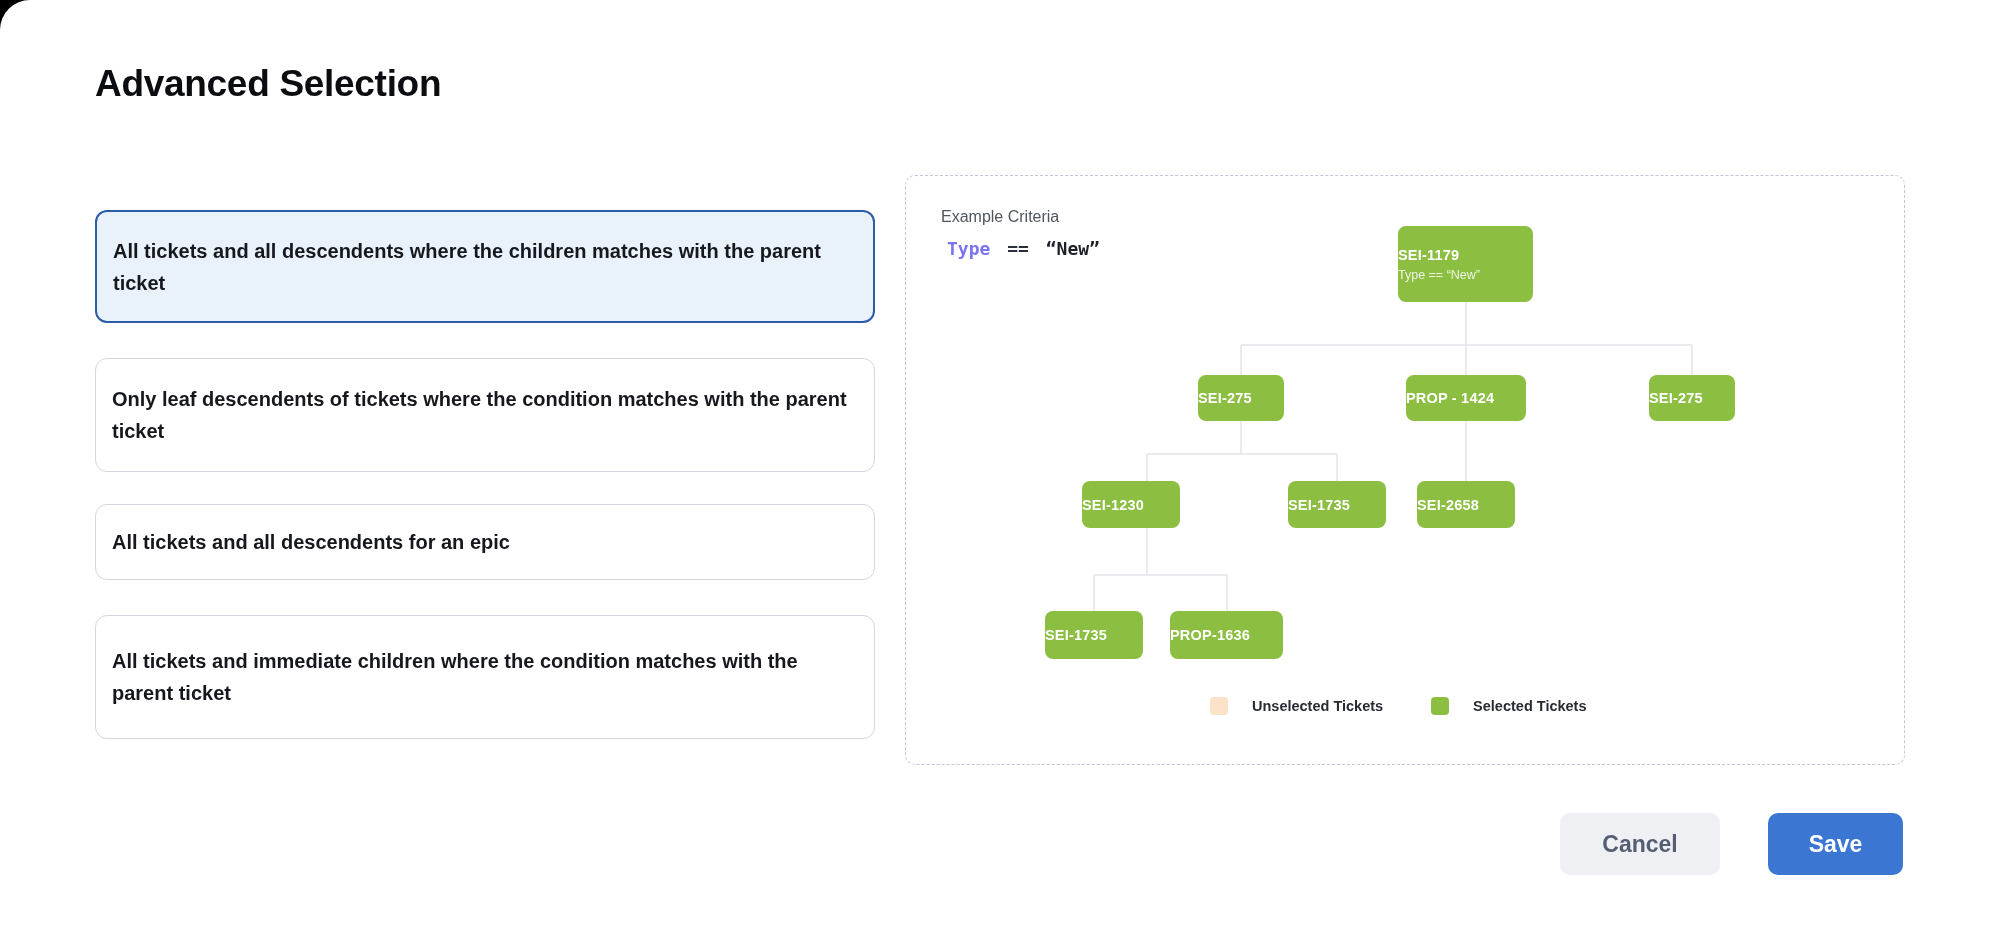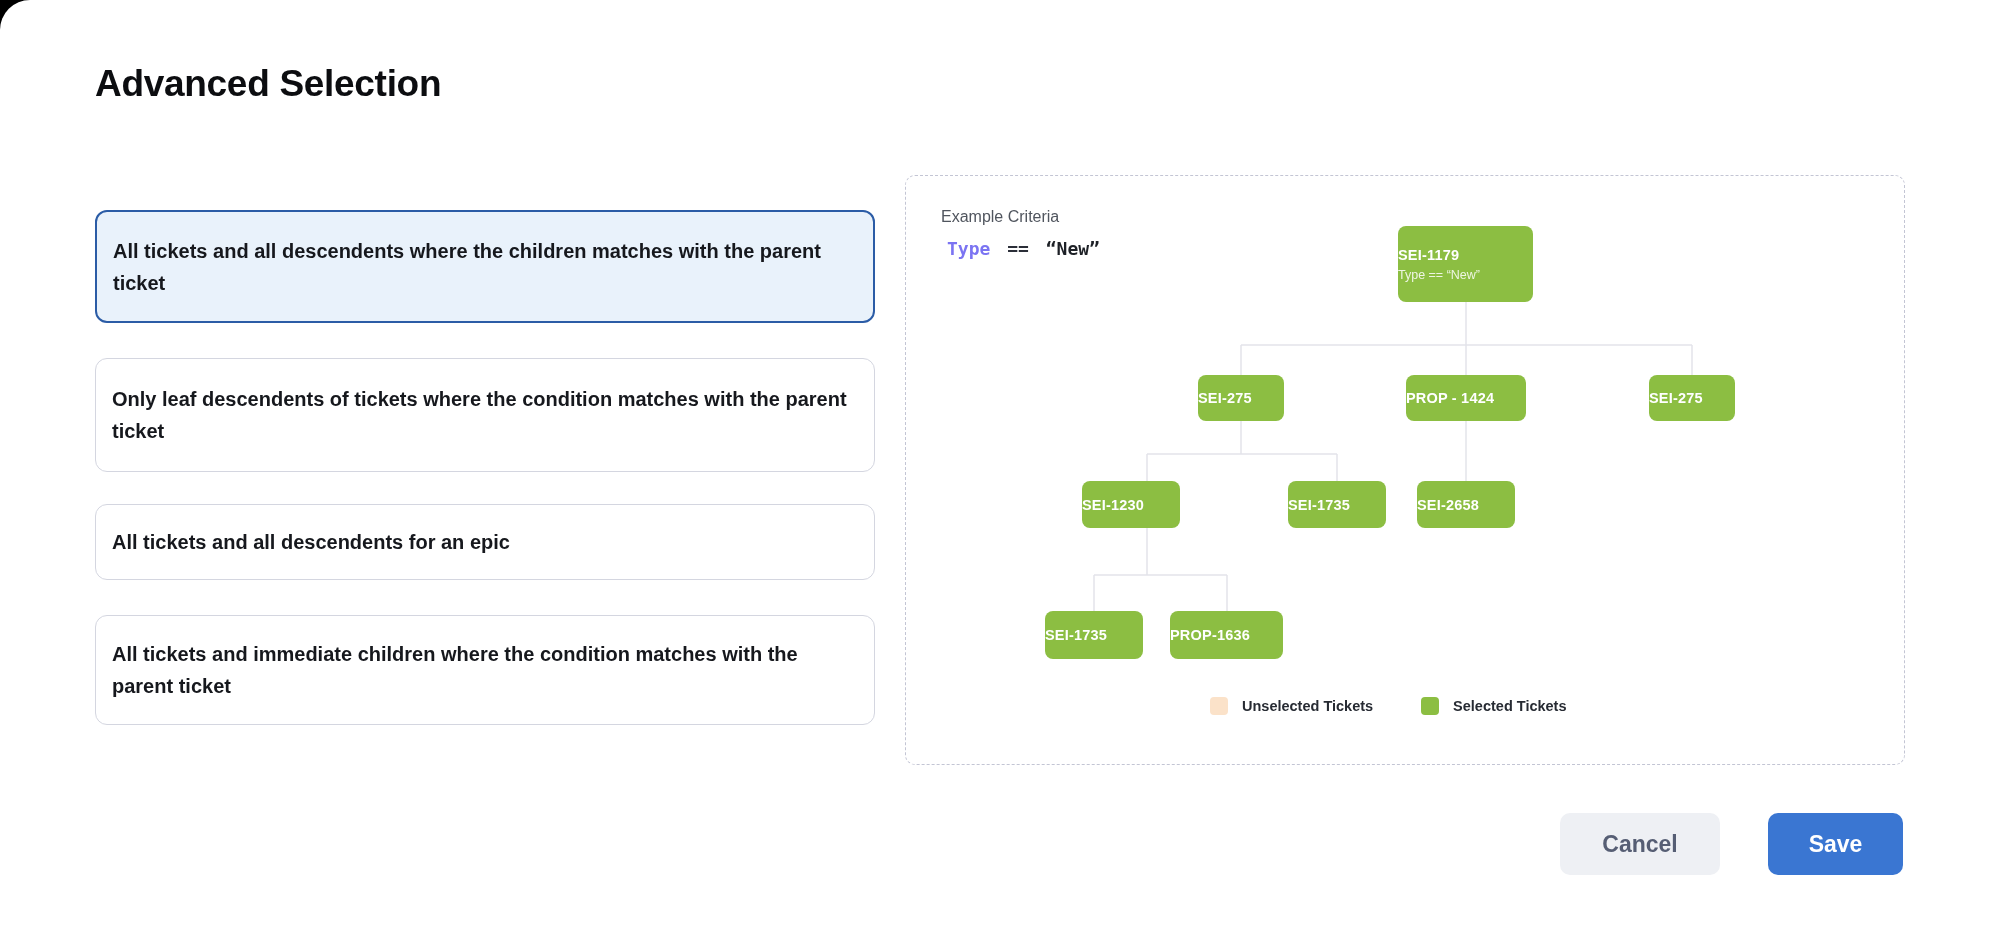--- a/index.html
+++ b/index.html
@@ -34,21 +34,21 @@
     font-size: 20px; line-height: 32px; font-weight: 600;
     color: #16181d;
   }
   .option-card.selected {
     background: #e9f2fb;
     border: 2px solid #2b5ca6;
   }
   .card-0 { top: 210px; height: 113px; }
   .card-1 { top: 358px; height: 114px; }
   .card-2 { top: 504px; height: 76px; }
-  .card-3 { top: 615px; height: 110px; }
+  .card-3 { top: 615px; height: 124px; }
 
   
   .diagram-panel {
     position: absolute; left: 905px; top: 175px;
     width: 1000px; height: 590px;
     border: 1.5px dashed #c3c5d4;
     border-radius: 10px;
   }
   .criteria-heading {
     position: absolute; left: 35px; top: 32px;
@@ -96,21 +96,21 @@
     gap: 6px;
   }
   .epic-card .epic-type { font-size: 13.5px; font-weight: 700; color: #2e3440; }
   .epic-card .epic-id   { font-size: 14.5px; font-weight: 700; color: #2e3440; }
   .epic-card .epic-cond { font-size: 12.5px; color: #3c4450; }
 
   .legend {
     position: absolute; left: 304px; top: 521px;
     display: flex; align-items: center; gap: 48px;
   }
-  .legend-item { display: flex; align-items: center; gap: 14px; }
+  .legend-item { display: flex; align-items: center; gap: 24px; }
   .legend-swatch { width: 18px; height: 18px; border-radius: 4px; }
   .legend-label { font-size: 14.5px; font-weight: 700; color: #272b33; }
 
   
   .btn {
     position: absolute; top: 813px; height: 62px;
     border: none; border-radius: 10px;
     font-family: "Liberation Sans", sans-serif;
     font-size: 23px; font-weight: 700;
     display: flex; align-items: center; justify-content: center;

